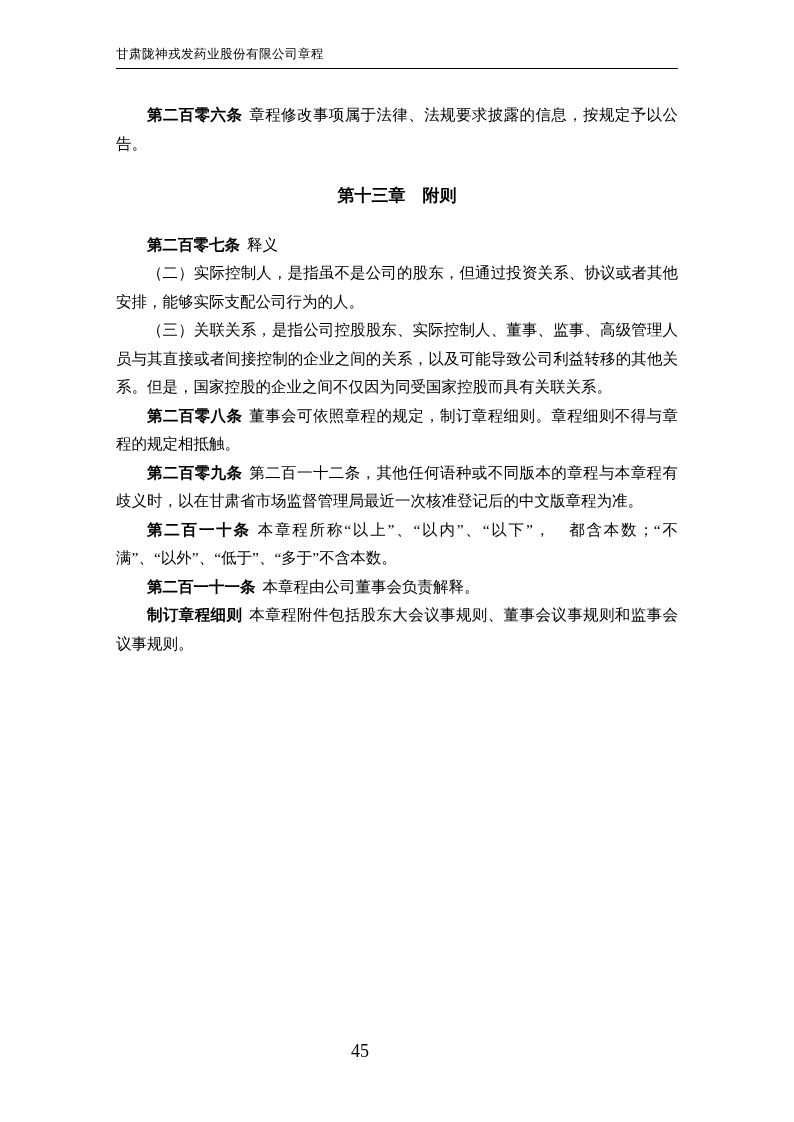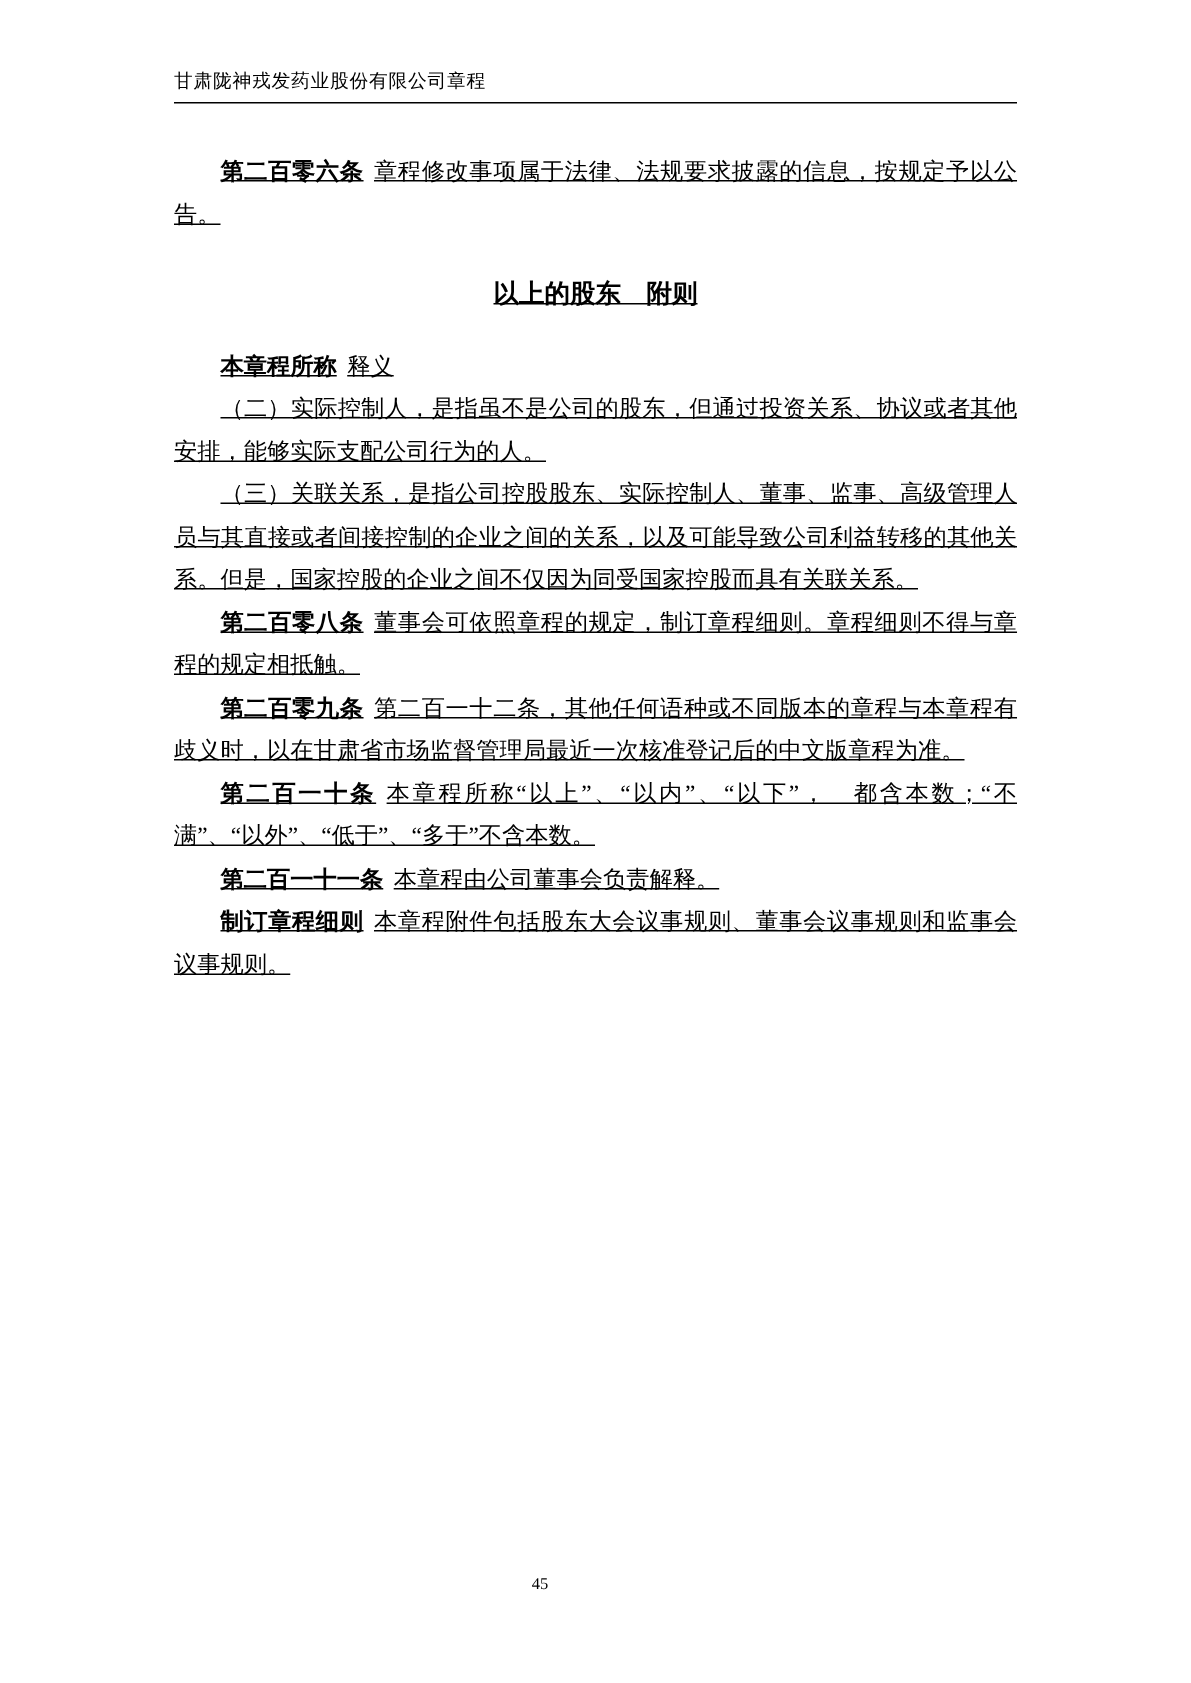--- a/index.html
+++ b/index.html
@@ -26,21 +26,20 @@
     font-size: 12.5px;
     letter-spacing: 0.5px;
     padding-bottom: 5px;
     border-bottom: 1px solid #000000;
   }
   .body-content {
     margin-top: 32px;
     font-size: 15.5px;
     line-height: 28.5px;
     text-align: justify;
-    text-decoration: underline;
   }
   p.para {
     margin: 0;
     text-indent: 2em;
   }
   .article-label {
     font-weight: bold;
     margin-right: 0.45em;
   }
   p.chapter-heading {
@@ -49,39 +48,39 @@
     font-weight: bold;
     font-size: 17px;
     margin: 24px 0 20px 0;
   }
   .page-number {
     position: absolute;
     left: 0;
     bottom: 60px;
     width: 720px;
     text-align: center;
-    font-size: 11px;
+    font-size: 18px;
   }
 </style>
 </head>
 <body>
 
 <div class="page">
 
   <div class="doc-header">
     <span>甘肃陇神戎发药业股份有限公司章程</span>
   </div>
 
   <div class="body-content">
 
     <p class="para"><span class="article-label">第二百零六条</span><span>章程修改事项属于法律、法规要求披露的信息，按规定予以公告。</span></p>
 
-    <p class="chapter-heading">以上的股东　附则</p>
+    <p class="chapter-heading">第十三章　附则</p>
 
-    <p class="para"><span class="article-label">本章程所称</span><span>释义</span></p>
+    <p class="para"><span class="article-label">第二百零七条</span><span>释义</span></p>
 
 
     <p class="para">（二）实际控制人，是指虽不是公司的股东，但通过投资关系、协议或者其他安排，能够实际支配公司行为的人。</p>
 
     <p class="para">（三）关联关系，是指公司控股股东、实际控制人、董事、监事、高级管理人员与其直接或者间接控制的企业之间的关系，以及可能导致公司利益转移的其他关系。但是，国家控股的企业之间不仅因为同受国家控股而具有关联关系。</p>
 
     <p class="para"><span class="article-label">第二百零八条</span><span>董事会可依照章程的规定，制订章程细则。章程细则不得与章程的规定相抵触。</span></p>
 
     <p class="para"><span class="article-label">第二百零九条</span><span>第二百一十二条，其他任何语种或不同版本的章程与本章程有歧义时，以在甘肃省市场监督管理局最近一次核准登记后的中文版章程为准。</span></p>
 

